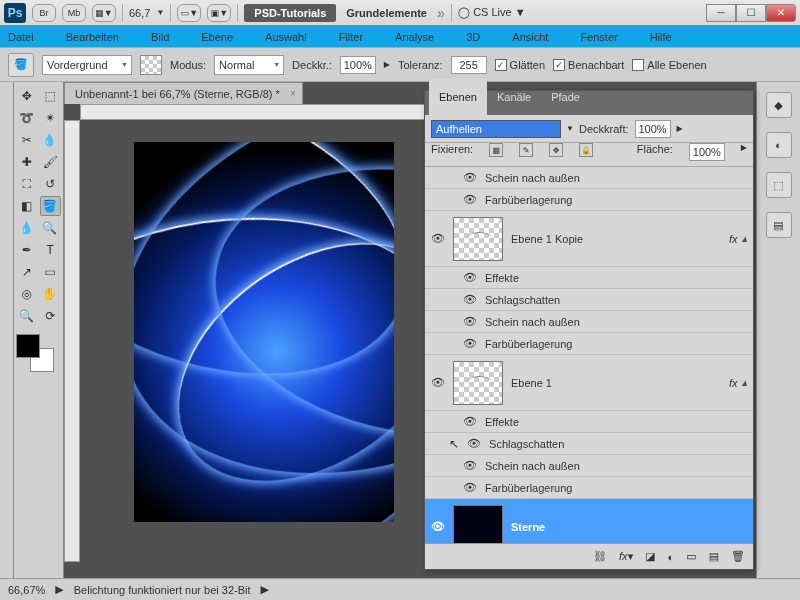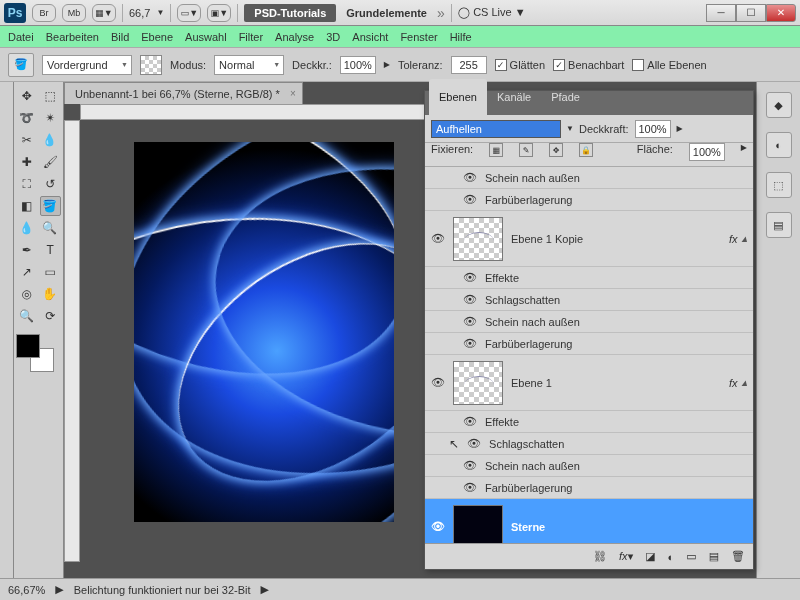--- a/index.html
+++ b/index.html
@@ -8,21 +8,21 @@
 .ps-badge{width:22px;height:20px;background:#0a3d66;color:#8cd3f4;font-weight:bold;display:flex;align-items:center;justify-content:center;border-radius:3px;font-size:12px}
 .small-btn{width:24px;height:18px;background:#e0e0e0;border:1px solid #999;border-radius:6px;display:flex;align-items:center;justify-content:center;font-size:9px}
 .title-sep{width:1px;height:18px;background:#aaa}
 .title-tag{background:#5a5a5a;color:#fff;padding:3px 10px;border-radius:2px;font-weight:bold}
 .title-plain{padding:0 4px}
 .win-controls{margin-left:auto;display:flex;gap:0}
 .win-btn{width:30px;height:18px;border:1px solid #888;display:flex;align-items:center;justify-content:center;font-size:10px}
 .win-min{background:linear-gradient(#f0f0f0,#d0d0d0)}
 .win-max{background:linear-gradient(#f0f0f0,#d0d0d0)}
 .win-close{background:linear-gradient(#e89090,#c53030);color:#fff;border-radius:0 3px 3px 0}
-.menubar{height:22px;background:#86efac;display:flex;align-items:center;padding:0 8px;gap:12px;border-bottom:1px solid #aaa}
+.menubar{height:22px;background:#0ea5e9;display:flex;align-items:center;padding:0 8px;gap:32px;border-bottom:1px solid #aaa}
 .menu-item{cursor:default}
 .optionsbar{height:34px;background:#d0d0d0;display:flex;align-items:center;padding:0 8px;gap:8px;border-bottom:1px solid #aaa}
 .opt-icon{width:26px;height:24px;border:1px solid #999;border-radius:2px;background:#ddd;display:flex;align-items:center;justify-content:center}
 .opt-drop{height:20px;border:1px solid #999;background:#fff;padding:0 18px 0 4px;display:flex;align-items:center;position:relative}
 .opt-drop::after{content:"▼";position:absolute;right:3px;font-size:7px;color:#666}
 .swatch{width:22px;height:20px;border:1px solid #888;background:repeating-conic-gradient(#ccc 0 25%,#fff 0 50%) 0 0/8px 8px}
 .num-field{width:36px;height:18px;border:1px solid #999;background:#fff;text-align:center;line-height:16px}
 .chk{display:flex;align-items:center;gap:3px}
 .chk-box{width:12px;height:12px;border:1px solid #666;background:#fff;display:flex;align-items:center;justify-content:center;font-size:9px;color:#333}
 .workspace{position:absolute;top:82px;left:0;right:0;bottom:22px;display:flex}

